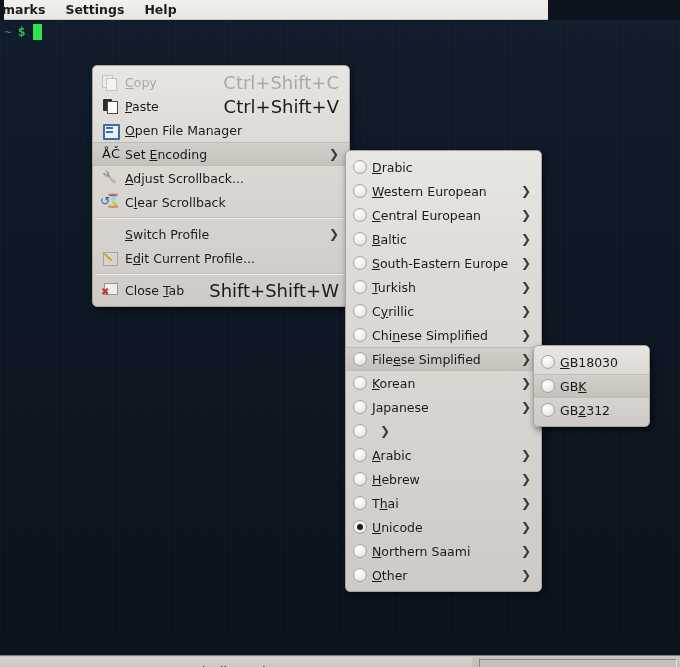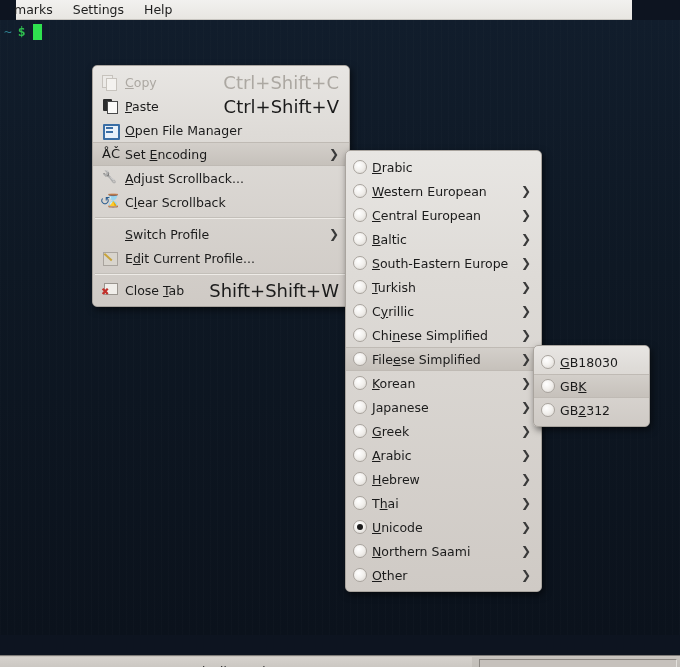--- a/index.html
+++ b/index.html
@@ -11,29 +11,30 @@
     height: 667px;
     overflow: hidden;
     font-family: "DejaVu Sans", sans-serif;
     background: #0d1420;
     position: relative;
   }
 
   
   #menubar {
     position: absolute;
-    left: 16px; top: 0;
-    width: 616px; height: 20px;
+    left: 4px; top: 0;
+    width: 544px; height: 20px;
     background: linear-gradient(to bottom, #f2f1ef 0%, #e8e6e2 100%);
     border-bottom: 1px solid #c8c5c0;
     display: flex;
     align-items: center;
     font-size: 12.5px;
     color: #1d1d1d;
     box-sizing: border-box;
+    font-weight: bold;
   }
   .mb-item {
     padding: 1px 9px;
     margin-right: 2px;
     white-space: nowrap;
     cursor: default;
   }
   .mb-item:first-child { padding-left: 0; margin-left: -2px; }
 
   
@@ -425,21 +426,20 @@
       <span class="radio-wrap">
         <span class="radio"></span>
       </span>
       <span class="lbl"><span></span><u>J</u><span>apanese</span></span>
       <span class="arrow">❯</span>
     </div>
     <div class="mi">
       <span class="radio-wrap">
         <span class="radio"></span>
       </span>
-      <span class="lbl"><span></span><u>G</u><span>reek</span></span>
       <span class="arrow">❯</span>
     </div>
     <div class="mi">
       <span class="radio-wrap">
         <span class="radio"></span>
       </span>
       <span class="lbl"><span></span><u>A</u><span>rabic</span></span>
       <span class="arrow">❯</span>
     </div>
     <div class="mi">

